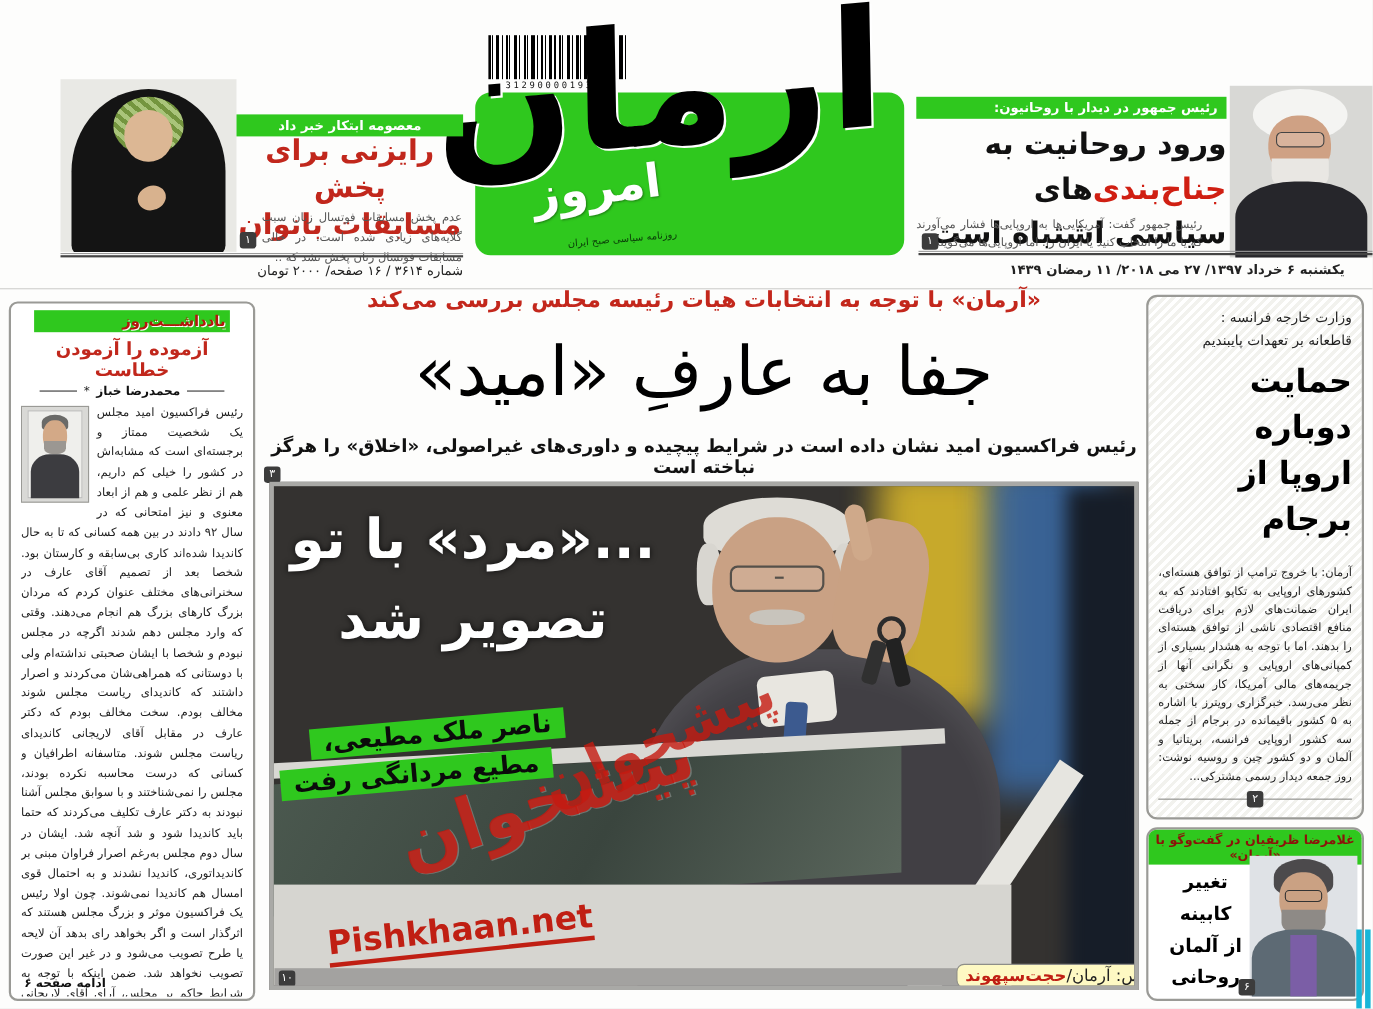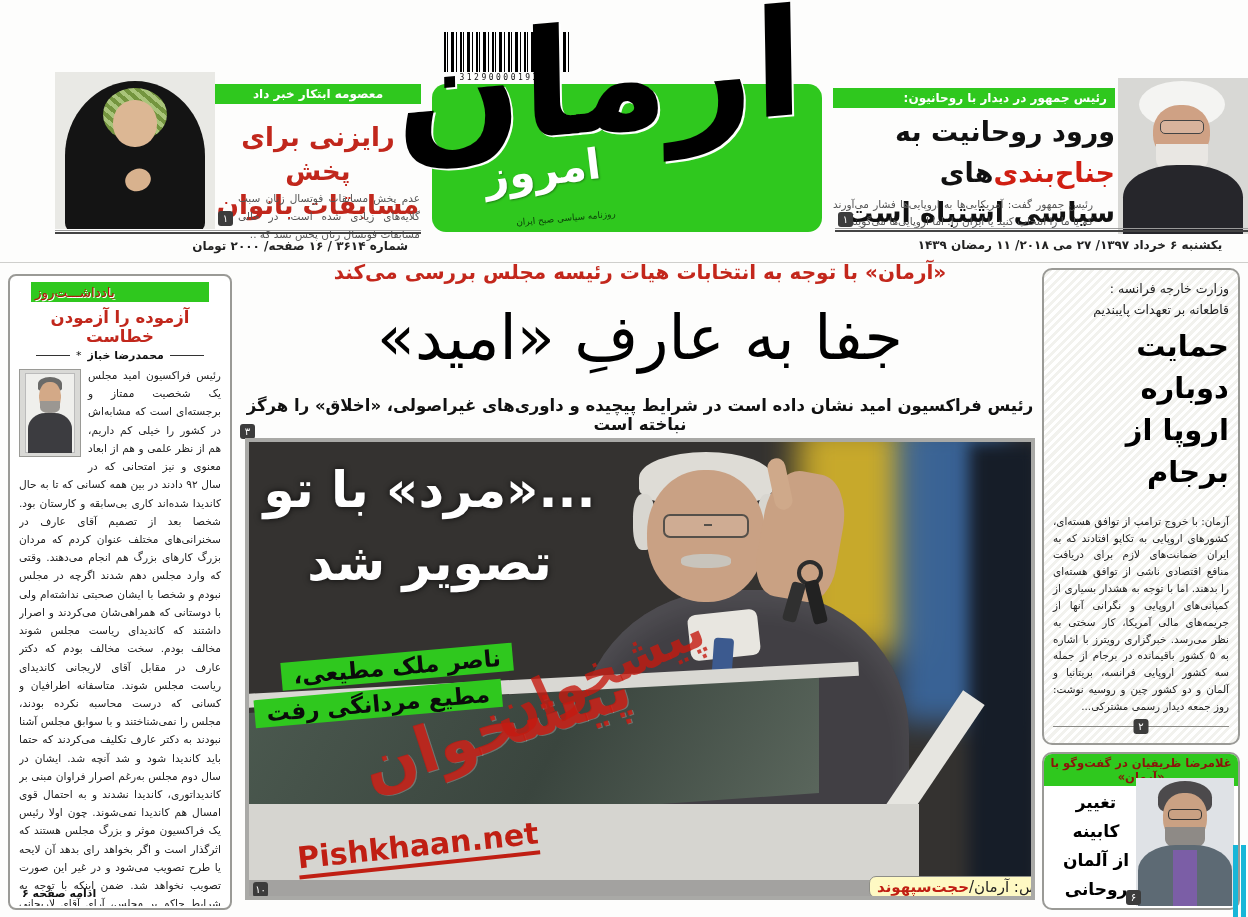--- a/index.html
+++ b/index.html
@@ -23,26 +23,26 @@
   .masthead { left:432px; top:84px; width:390px; height:148px; background:var(--green); border-radius:14px; }
   .mast-title { position:absolute; right:18px; top:-78px; font-size:148px; font-weight:bold; color:#000; line-height:1;
                 transform:rotate(-5deg) skewX(-4deg); text-shadow:2px 2px 0 #fff; white-space:nowrap; }
   .mast-sub { position:absolute; left:52px; top:62px; font-size:42px; font-weight:bold; color:#fff;
               transform:rotate(-7deg); text-shadow:1px 1px 2px rgba(0,0,0,.35); }
   .mast-tag { position:absolute; left:84px; bottom:9px; font-size:9px; color:#0a3c08; transform:rotate(-5deg); }
 
   
   .kicker-bar { background:var(--green); color:#fff; font-size:12px; font-weight:bold; padding:3px 8px; }
   .top-left-photo { left:55px; top:72px; width:160px; height:157px; background:#e9e9e5; overflow:hidden; }
-  .tl-kicker { left:215px; top:84px; width:206px; text-align:center; }
+  .tl-kicker { left:215px; top:104px; width:206px; text-align:center; }
   .tl-headline { left:215px; top:121px; width:206px; text-align:center; color:#c1271c; font-size:26px; font-weight:bold; line-height:1.3; }
   .tl-summary { left:238px; top:190px; width:182px; font-size:10.5px; color:#555; text-align:justify; line-height:1.7; }
   .rule2 { border-top:1px solid #9a9a9a; border-bottom:2px solid #444; height:4px; }
   .tl-rule { left:55px; top:230px; width:366px; }
-  .issue-line { left:42px; top:239px; width:366px; font-size:12px; font-weight:bold; color:#222; text-align:right; }
+  .issue-line { left:55px; top:239px; width:366px; font-size:12px; font-weight:normal; color:#222; text-align:right; }
 
   .top-right-photo { left:1118px; top:78px; width:130px; height:156px; background:#d8d8d5; overflow:hidden; }
   .tr-kicker { right:133px; top:88px; width:282px; text-align:right; }
   .tr-headline { right:133px; top:112px; width:282px; text-align:right; color:#111; font-size:27px; font-weight:bold; line-height:1.5; }
   .tr-headline .hl { color:#d01f12; }
   .tr-summary { right:155px; top:196px; width:260px; font-size:10.5px; color:#555; text-align:justify; line-height:1.65; }
   .tr-rule { right:0px; top:228px; width:413px; }
   .date-line { right:8px; top:238px; width:340px; font-size:12px; font-weight:bold; color:#222; text-align:center; }
 
   .chip { position:absolute; width:15px; height:15px; background:#3c3c3c; color:#fff; font-size:10px;
@@ -115,22 +115,22 @@
   .sb2-headline { position:absolute; left:6px; top:34px; width:92px; text-align:center; font-size:17px; font-weight:bold;
                   color:#000; line-height:1.7; }
   .sb2-photo { position:absolute; right:4px; top:24px; width:98px; height:128px; background:#dfe2e6; overflow:hidden; }
   .sb2-chip { left:82px; top:136px; }
   .cyan-bar1 { left:1233px; top:845px; width:5px; height:72px; background:#17b6d8; }
   .cyan-bar2 { left:1241px; top:845px; width:5px; height:72px; background:#17b6d8; }
 
   
   .note-box { left:8px; top:274px; width:224px; height:636px; border:2px solid #9a9a96; border-radius:8px;
               background:#fff; padding:6px 9px; overflow:hidden; }
-  .note-header { width:178px; margin:0 auto 6px; background:var(--green); text-align:left; padding:2px 4px;
-                 color:#b3170c; font-size:13.5px; font-weight:normal; text-shadow:1px 1px 0 #fff; }
+  .note-header { width:178px; margin:0 auto 6px; background:var(--green); text-align:right; padding:2px 4px;
+                 color:#b3170c; font-size:13.5px; font-weight:bold; text-shadow:1px 1px 0 #fff; }
   .note-headline { text-align:center; color:#c1271c; font-size:16.5px; font-weight:bold; margin-bottom:3px; }
   .note-author { display:flex; align-items:center; justify-content:center; gap:6px; margin-bottom:4px; }
   .note-author .line { flex:0 0 34px; border-top:1.5px solid #333; }
   .note-author .name { font-size:11px; font-weight:bold; color:#111; }
   .note-author .star { color:#111; font-size:11px; }
   .note-photo { float:left; width:62px; height:88px; border:1px solid #9a9a96; background:#d9d9d6; margin:3px 7px 4px 0;
                 position:relative; overflow:hidden; }
   .note-body { font-size:10.6px; color:#222; text-align:justify; line-height:1.72; height:540px; overflow:hidden; }
   .note-continue { position:absolute; left:12px; bottom:8px; font-size:11px; font-weight:bold; color:#111; }
 

